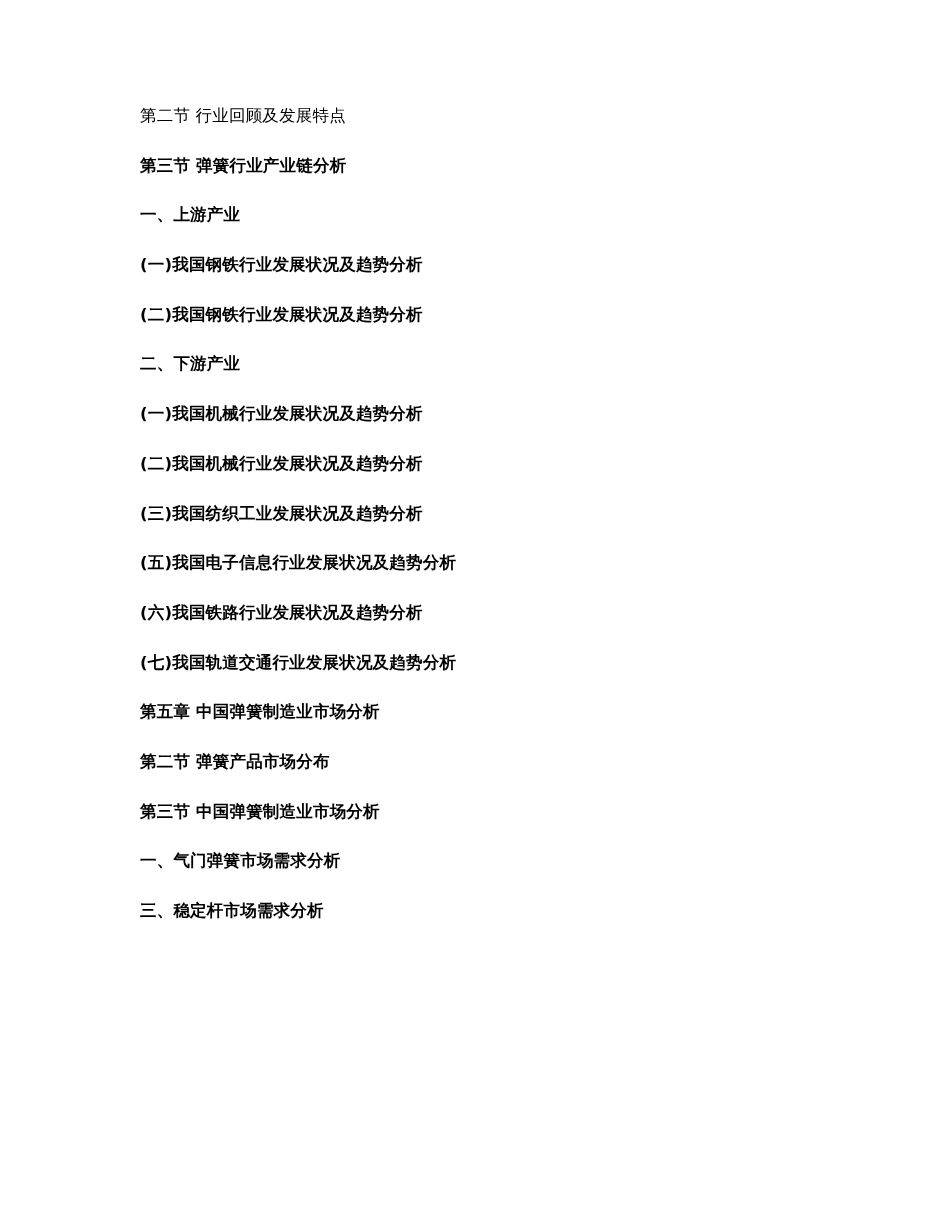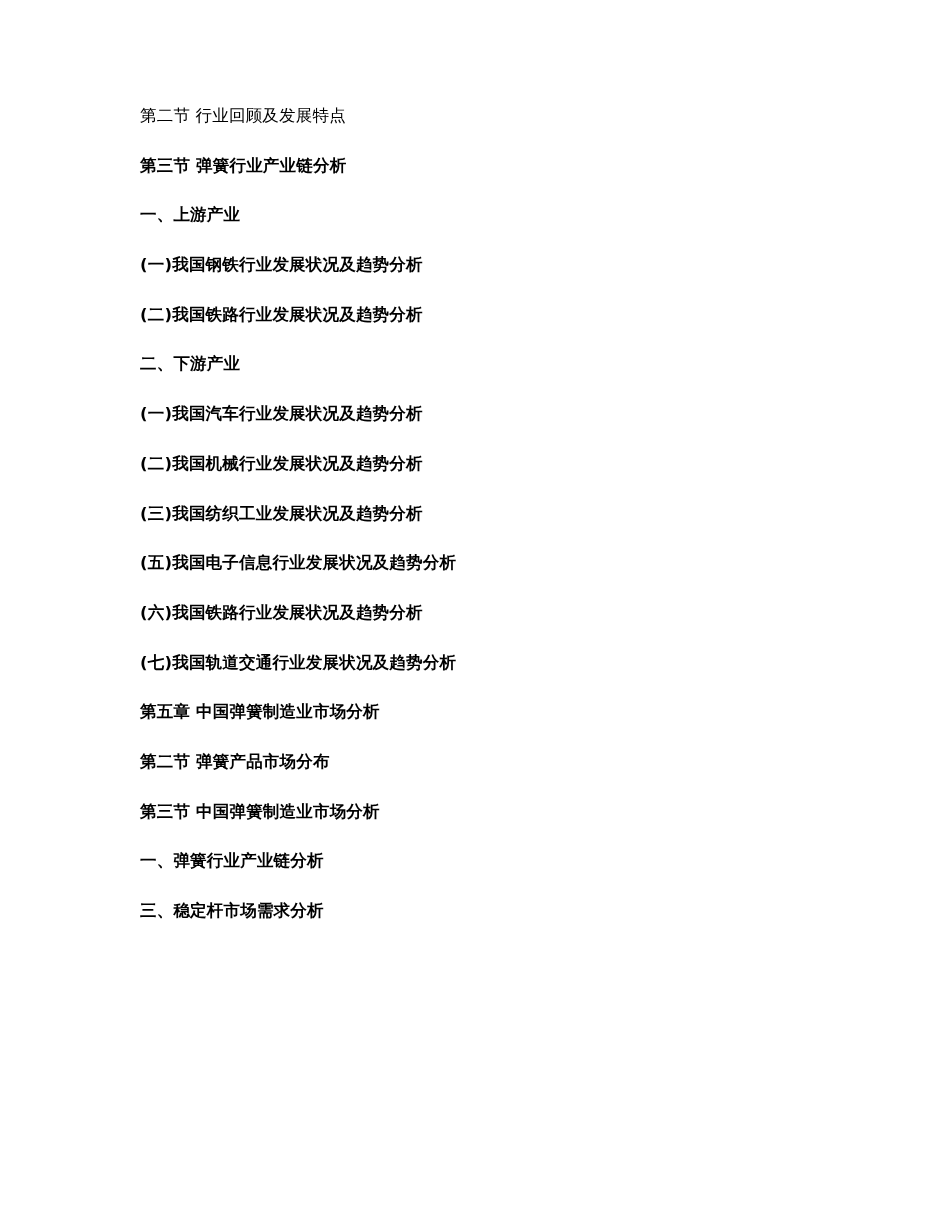--- a/index.html
+++ b/index.html
@@ -40,27 +40,27 @@
 </style>
 </head>
 <body>
 
 <div class="page">
   <div class="content" id="toc-container">
       <p class="toc-line normal">第二节 行业回顾及发展特点</p>
       <p class="toc-line bold">第三节 弹簧行业产业链分析</p>
       <p class="toc-line bold">一、上游产业</p>
       <p class="toc-line bold">(一)我国钢铁行业发展状况及趋势分析</p>
-      <p class="toc-line bold">(二)我国铁路行业发展状况及趋势分析</p>
+      <p class="toc-line bold">(二)我国钢铁行业发展状况及趋势分析</p>
       <p class="toc-line bold">二、下游产业</p>
-      <p class="toc-line bold">(一)我国汽车行业发展状况及趋势分析</p>
+      <p class="toc-line bold">(一)我国机械行业发展状况及趋势分析</p>
       <p class="toc-line bold">(二)我国机械行业发展状况及趋势分析</p>
       <p class="toc-line bold">(三)我国纺织工业发展状况及趋势分析</p>
       <p class="toc-line bold">(五)我国电子信息行业发展状况及趋势分析</p>
       <p class="toc-line bold">(六)我国铁路行业发展状况及趋势分析</p>
       <p class="toc-line bold">(七)我国轨道交通行业发展状况及趋势分析</p>
       <p class="toc-line bold">第五章 中国弹簧制造业市场分析</p>
       <p class="toc-line bold">第二节 弹簧产品市场分布</p>
       <p class="toc-line bold">第三节 中国弹簧制造业市场分析</p>
-      <p class="toc-line bold">一、弹簧行业产业链分析</p>
+      <p class="toc-line bold">一、气门弹簧市场需求分析</p>
       <p class="toc-line bold">三、稳定杆市场需求分析</p>
     </div>
 </div>
 
 </body></html>

